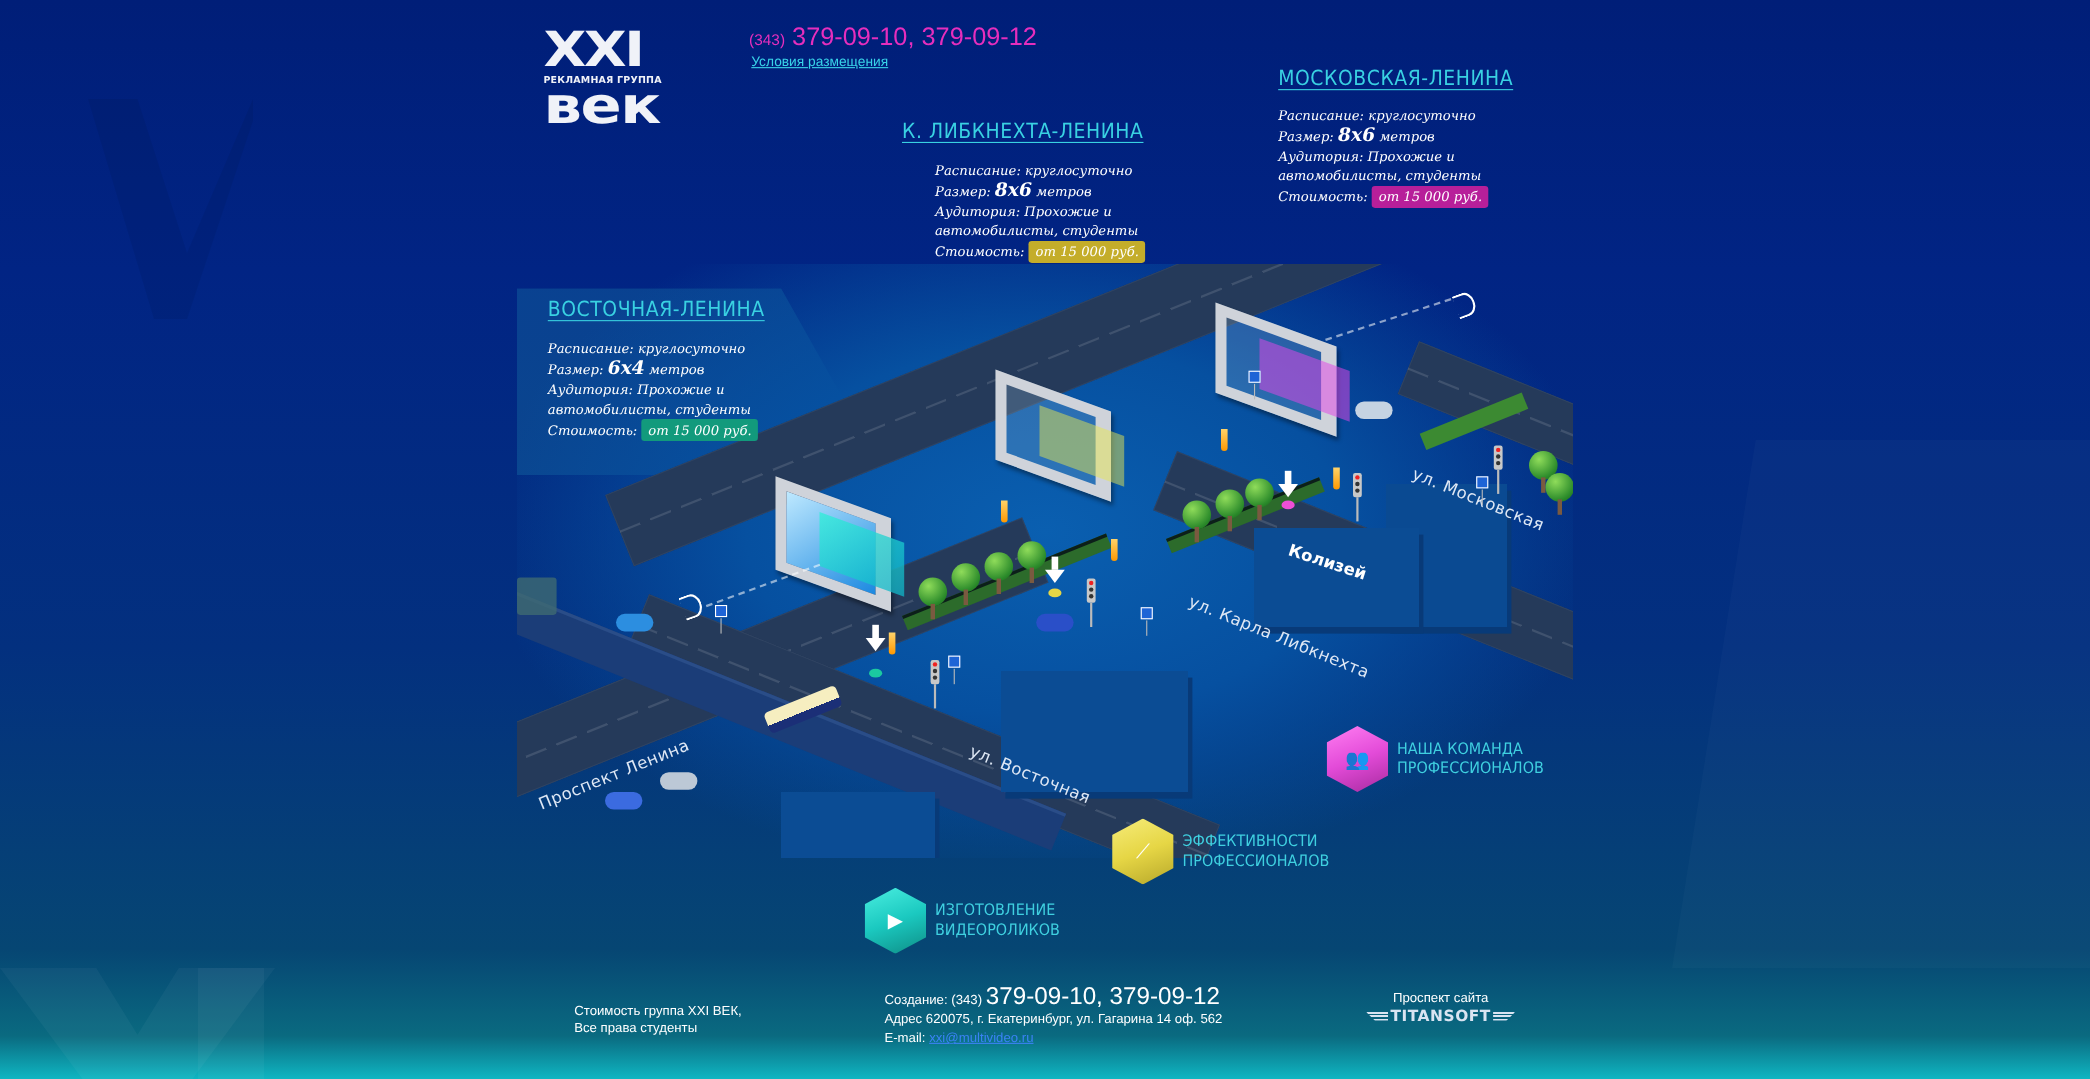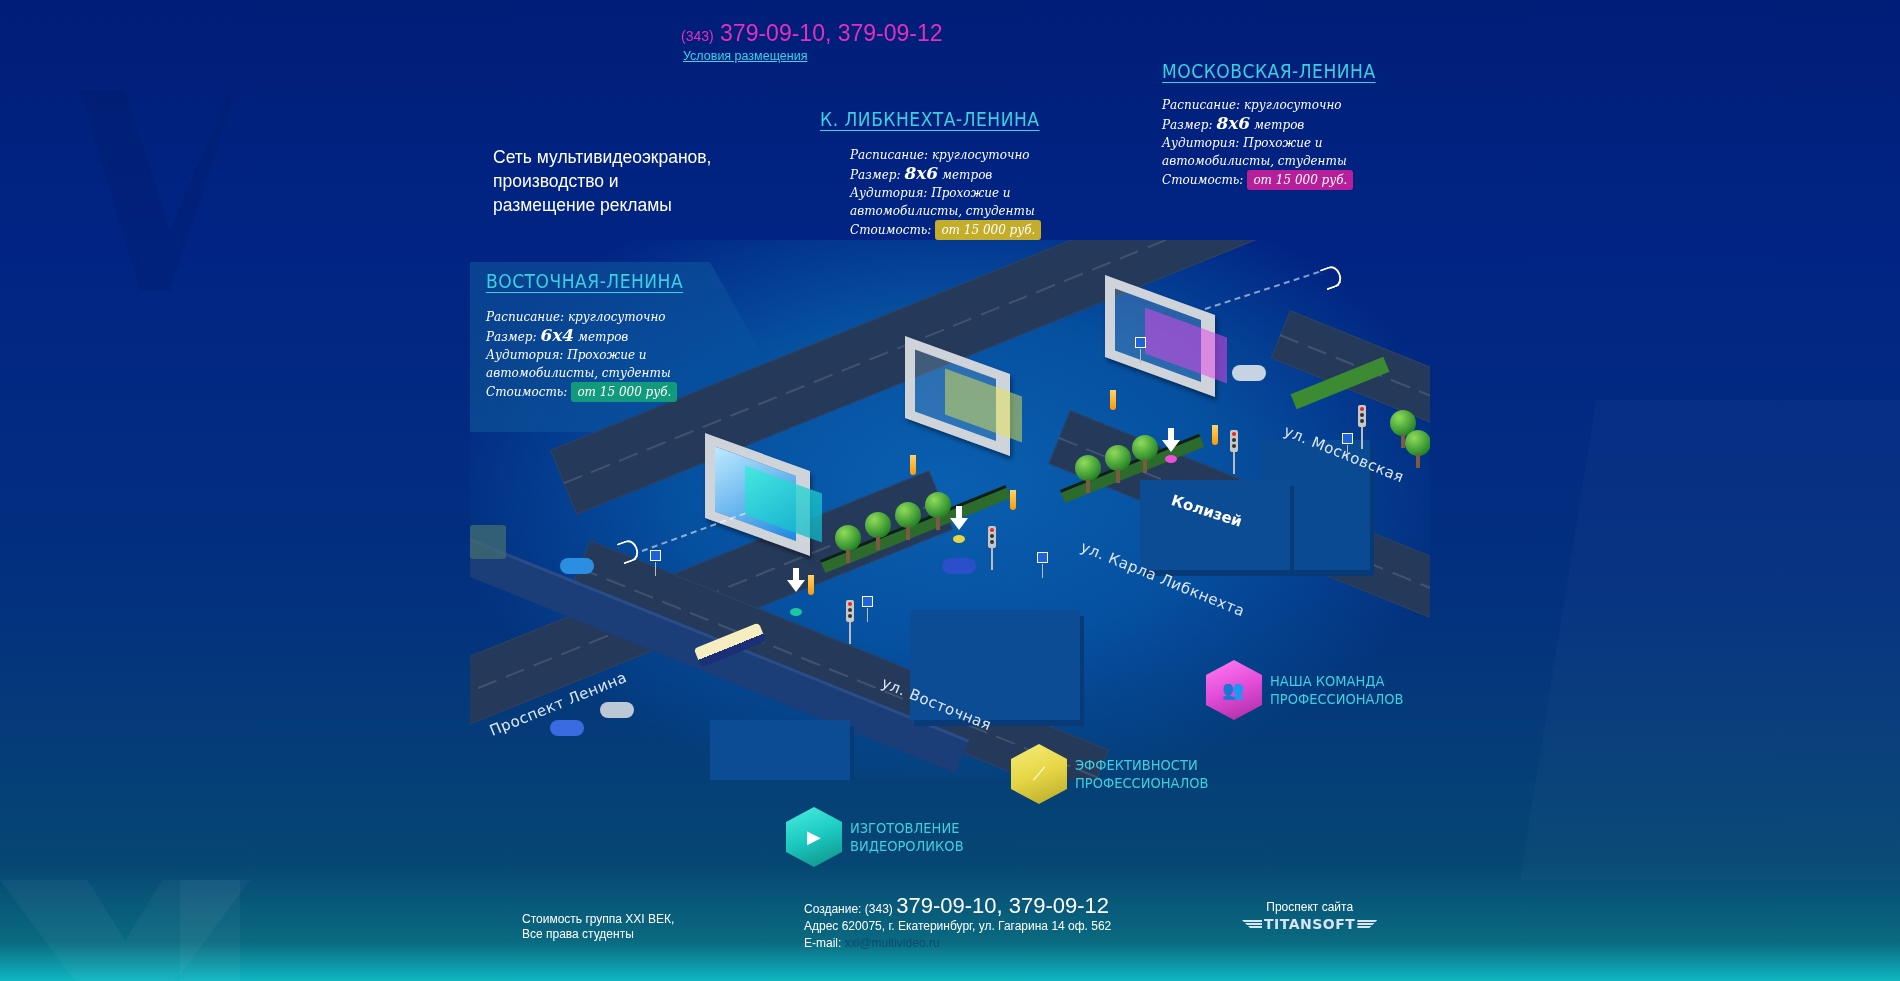--- a/index.html
+++ b/index.html
@@ -38,21 +38,21 @@
   .loc-body .big { font-size: 17px; font-weight: bold; font-style: italic; }
   .price { display: inline-block; padding: 1px 6px; border-radius: 3px; font-size: 12px; margin-left: 4px; }
   .price-yellow { background: #c4ad2a; }
   .price-pink { background: #b71f9a; }
   .price-green { background: #129a7c; }
 
   .loc-lib { left: 350px; top: 108px; }
   .loc-lib .loc-body { margin-left: 30px; }
   .loc-mos { left: 692px; top: 60px; }
   .loc-mos .loc-body { margin-top: 14px; }
-  .loc-vos { left: 16px; top: 270px; }
+  .loc-vos { left: 28px; top: 270px; }
 
   .vos-panel { position: absolute; left: 0; top: 262px; width: 330px; height: 170px; background: rgba(25,120,170,0.35); clip-path: polygon(0 0, 240px 0, 330px 160px, 330px 170px, 0 170px); }
 
   
   .map { position: absolute; left: 0; top: 240px; width: 960px; height: 540px; overflow: hidden; }
   .ground { position: absolute; inset: 0; background: radial-gradient(ellipse at 50% 45%, #0a5fb0 0%, #0650a0 40%, rgba(3,48,127,0) 75%); }
   .road { position: absolute; background: #253a5a; box-shadow: inset 0 0 0 1px rgba(255,255,255,0.05); }
   .road::after { content: ""; position: absolute; left: 0; right: 0; top: 50%; height: 2px; background: repeating-linear-gradient(90deg, rgba(255,255,255,0.12) 0 20px, transparent 20px 30px); }
   .r-lenina { left: 80px; top: 210px; width: 1000px; height: 70px; transform: rotate(-22deg); transform-origin: left top; }
   .r-lenina2 { left: -60px; top: 440px; width: 560px; height: 64px; transform: rotate(-22deg); transform-origin: left top; }
@@ -115,43 +115,43 @@
   .hex-teal { background: linear-gradient(160deg, #4aeee0 0%, #1bc9c0 50%, #0e8e86 100%); }
   .service-label { font-family: "DejaVu Sans Condensed", "DejaVu Sans", sans-serif; font-size: 14.5px; line-height: 18px; color: #3fd0e0; margin-left: 8px; font-stretch: condensed; }
   .svc-team { left: 736px; top: 660px; }
   .svc-research { left: 541px; top: 744px; }
   .svc-video { left: 316px; top: 807px; }
 
   
   .footer-left { position: absolute; left: 52px; top: 912px; font-size: 12px; line-height: 15px; color: #fff; }
   .footer-mid { position: absolute; left: 334px; top: 897px; font-size: 12px; color: #fff; line-height: 17px; }
   .footer-mid .big { font-size: 22px; }
-  .footer-mid a { color: #0c4a6e; cursor: pointer; }
+  .footer-mid a { color: #3b82f6; text-decoration: underline; cursor: pointer; }
   .footer-right { position: absolute; left: 772px; top: 900px; text-align: center; font-size: 12px; color: #fff; }
   .titansoft { font-family: "DejaVu Sans", sans-serif; font-weight: bold; font-size: 14px; color: #d9e4f2; letter-spacing: 0.5px; margin-top: 2px; position: relative; padding: 0 22px; cursor: pointer; }
   .titansoft::before, .titansoft::after { content: ""; position: absolute; top: 4px; width: 20px; height: 8px; background: repeating-linear-gradient(180deg, #d9e4f2 0 2px, transparent 2px 3px); }
   .titansoft::before { left: 0; clip-path: polygon(0 0, 100% 0, 100% 100%, 40% 100%); }
   .titansoft::after { right: 0; clip-path: polygon(0 0, 100% 0, 60% 100%, 0 100%); }
 </style>
 </head>
 <body>
 
 <div class="bg-shape bg-v1"></div>
 <div class="bg-shape bg-v2"></div>
 <div class="bg-shape bg-v3"></div>
 <div class="bg-shape bg-right"></div>
 
 <div class="page">
 
-
-  <div class="tagline">
-    <div>Сеть мультивидеоэкранов,</div>
-    <div>производство и</div>
-    <div>размещение рекламы</div>
-  </div>
+  <div class="logo">
+    <span class="logo-xxi">XXI</span>
+    <span class="logo-sub">РЕКЛАМНАЯ ГРУППА</span>
+    <span class="logo-vek">вeк</span>
+  </div>
+
 
   <div class="top-phone">
     <span class="code">(343)</span>
     <span>379-09-10, 379-09-12</span>
   </div>
   <a class="top-link">Условия размещения</a>
 
   <div class="vos-panel"></div>
 
   <div class="map">

